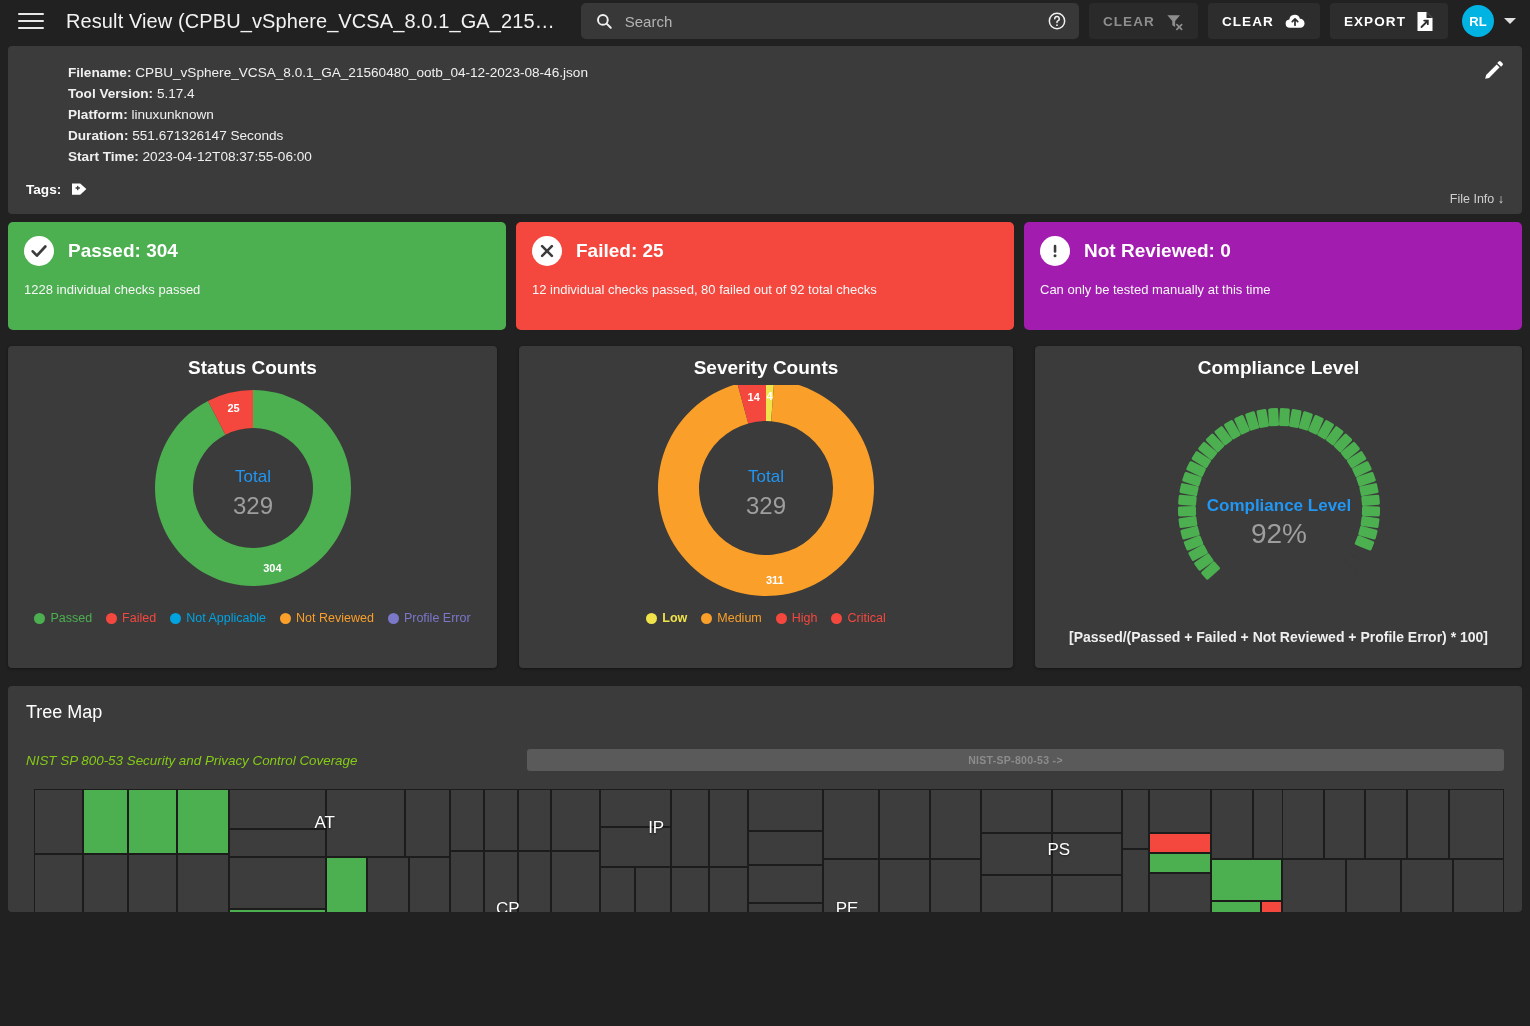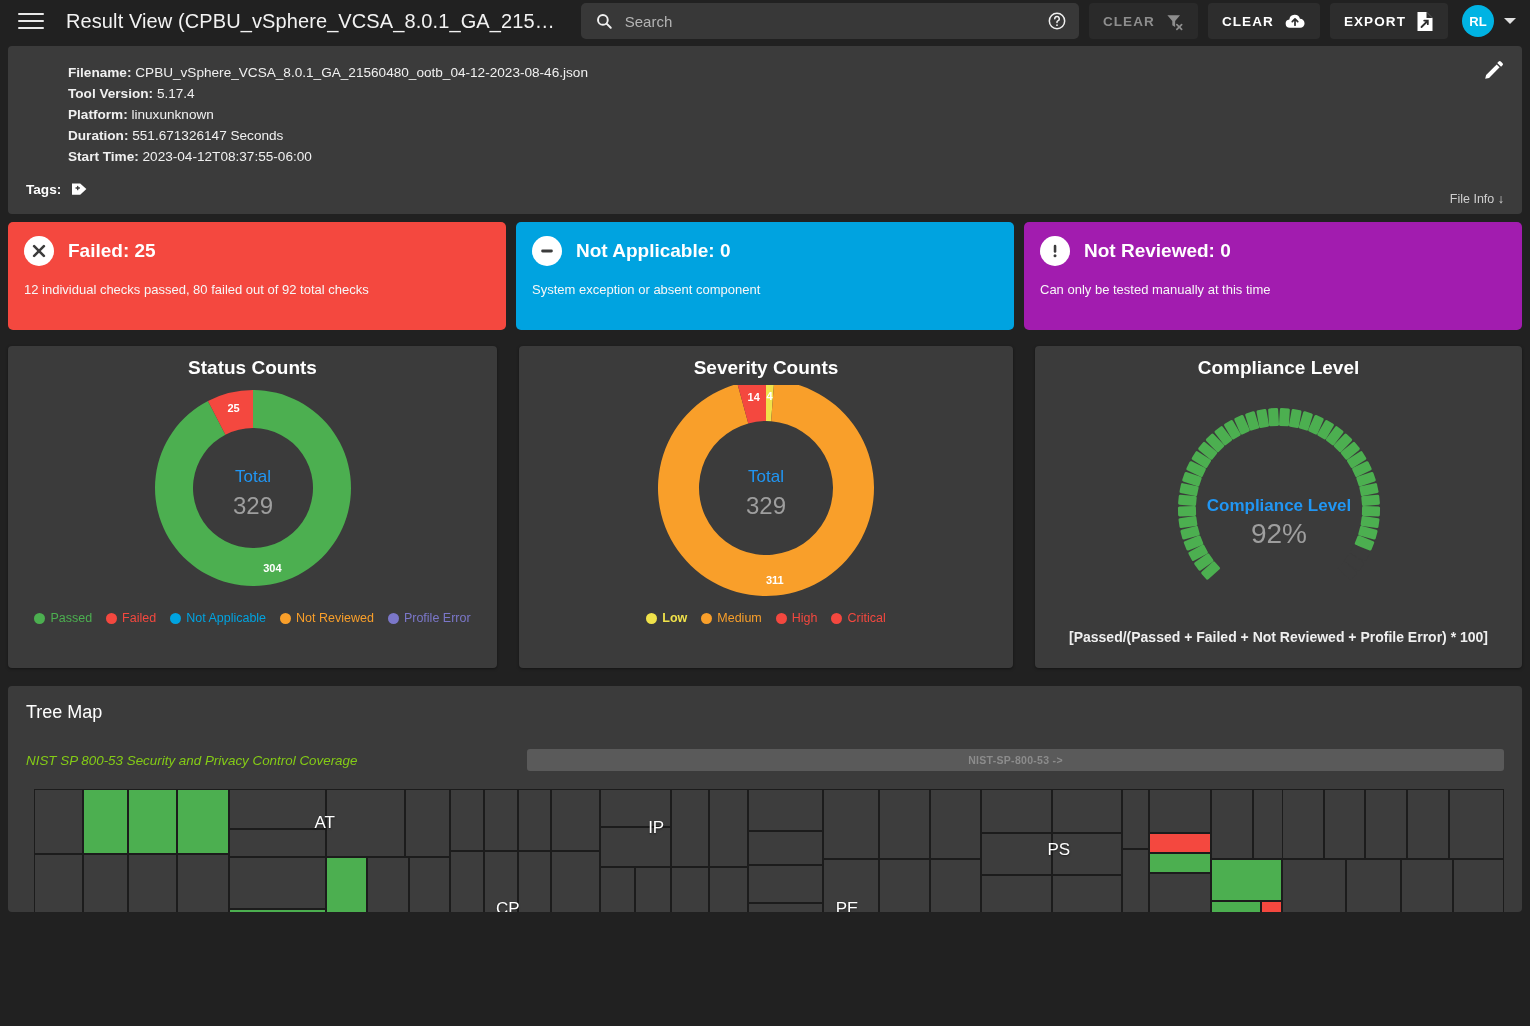--- a/index.html
+++ b/index.html
@@ -216,45 +216,45 @@
     <svg width="22" height="22" viewBox="0 0 24 24">
       <path d="M3.5 20.5l1-4.2L16 4.8l3.2 3.2L7.7 19.5z" fill="#fff"></path>
       <path d="M16.6 3.2l1.6-1.6a1.6 1.6 0 0 1 2.3 0l1.9 1.9a1.6 1.6 0 0 1 0 2.3l-1.6 1.6z" fill="#fff"></path>
     </svg>
   </span>
   <span class="fileinfo-toggle">File Info ↓</span>
 </div>
 
 <div class="cards">
 
+  <div class="card" style="background:#4caf50">
+    <div class="card-head">
+      <span class="badge-ico">
+        <svg width="20" height="20" viewBox="0 0 24 24">
+            <path d="M4.5 12.4l5 5.2L19.6 6.6" stroke="#3c3c3c" stroke-width="3.2" fill="none" stroke-linecap="round" stroke-linejoin="round"></path>
+          </svg>
+      </span>
+      <span class="card-title">Passed: 304</span>
+    </div>
+    <div class="card-sub">1228 individual checks passed</div>
+  </div>
 
   <div class="card" style="background:#f4483f">
     <div class="card-head">
       <span class="badge-ico">
         <svg width="18" height="18" viewBox="0 0 24 24" stroke="#3c3c3c" stroke-width="3.4" stroke-linecap="round">
           <line x1="5.5" y1="5.5" x2="18.5" y2="18.5"></line>
             <line x1="18.5" y1="5.5" x2="5.5" y2="18.5"></line>
         </svg>
       </span>
       <span class="card-title">Failed: 25</span>
     </div>
     <div class="card-sub">12 individual checks passed, 80 failed out of 92 total checks</div>
   </div>
 
-  <div class="card" style="background:#00a3e0">
-    <div class="card-head">
-      <span class="badge-ico">
-        <svg width="20" height="20" viewBox="0 0 24 24">
-            <rect x="5" y="10.3" width="14" height="3.5" rx="1.7" fill="#3c3c3c"></rect>
-          </svg>
-      </span>
-      <span class="card-title">Not Applicable: 0</span>
-    </div>
-    <div class="card-sub">System exception or absent component</div>
-  </div>
 
   <div class="card" style="background:#a21caf">
     <div class="card-head">
       <span class="badge-ico">
         <svg width="20" height="20" viewBox="0 0 24 24">
           <rect x="10.5" y="4.6" width="3.1" height="9.4" rx="1.5" fill="#3c3c3c"></rect>
           <circle cx="12" cy="17.6" r="1.8" fill="#3c3c3c"></circle>
         </svg>
       </span>
       <span class="card-title">Not Reviewed: 0</span>

